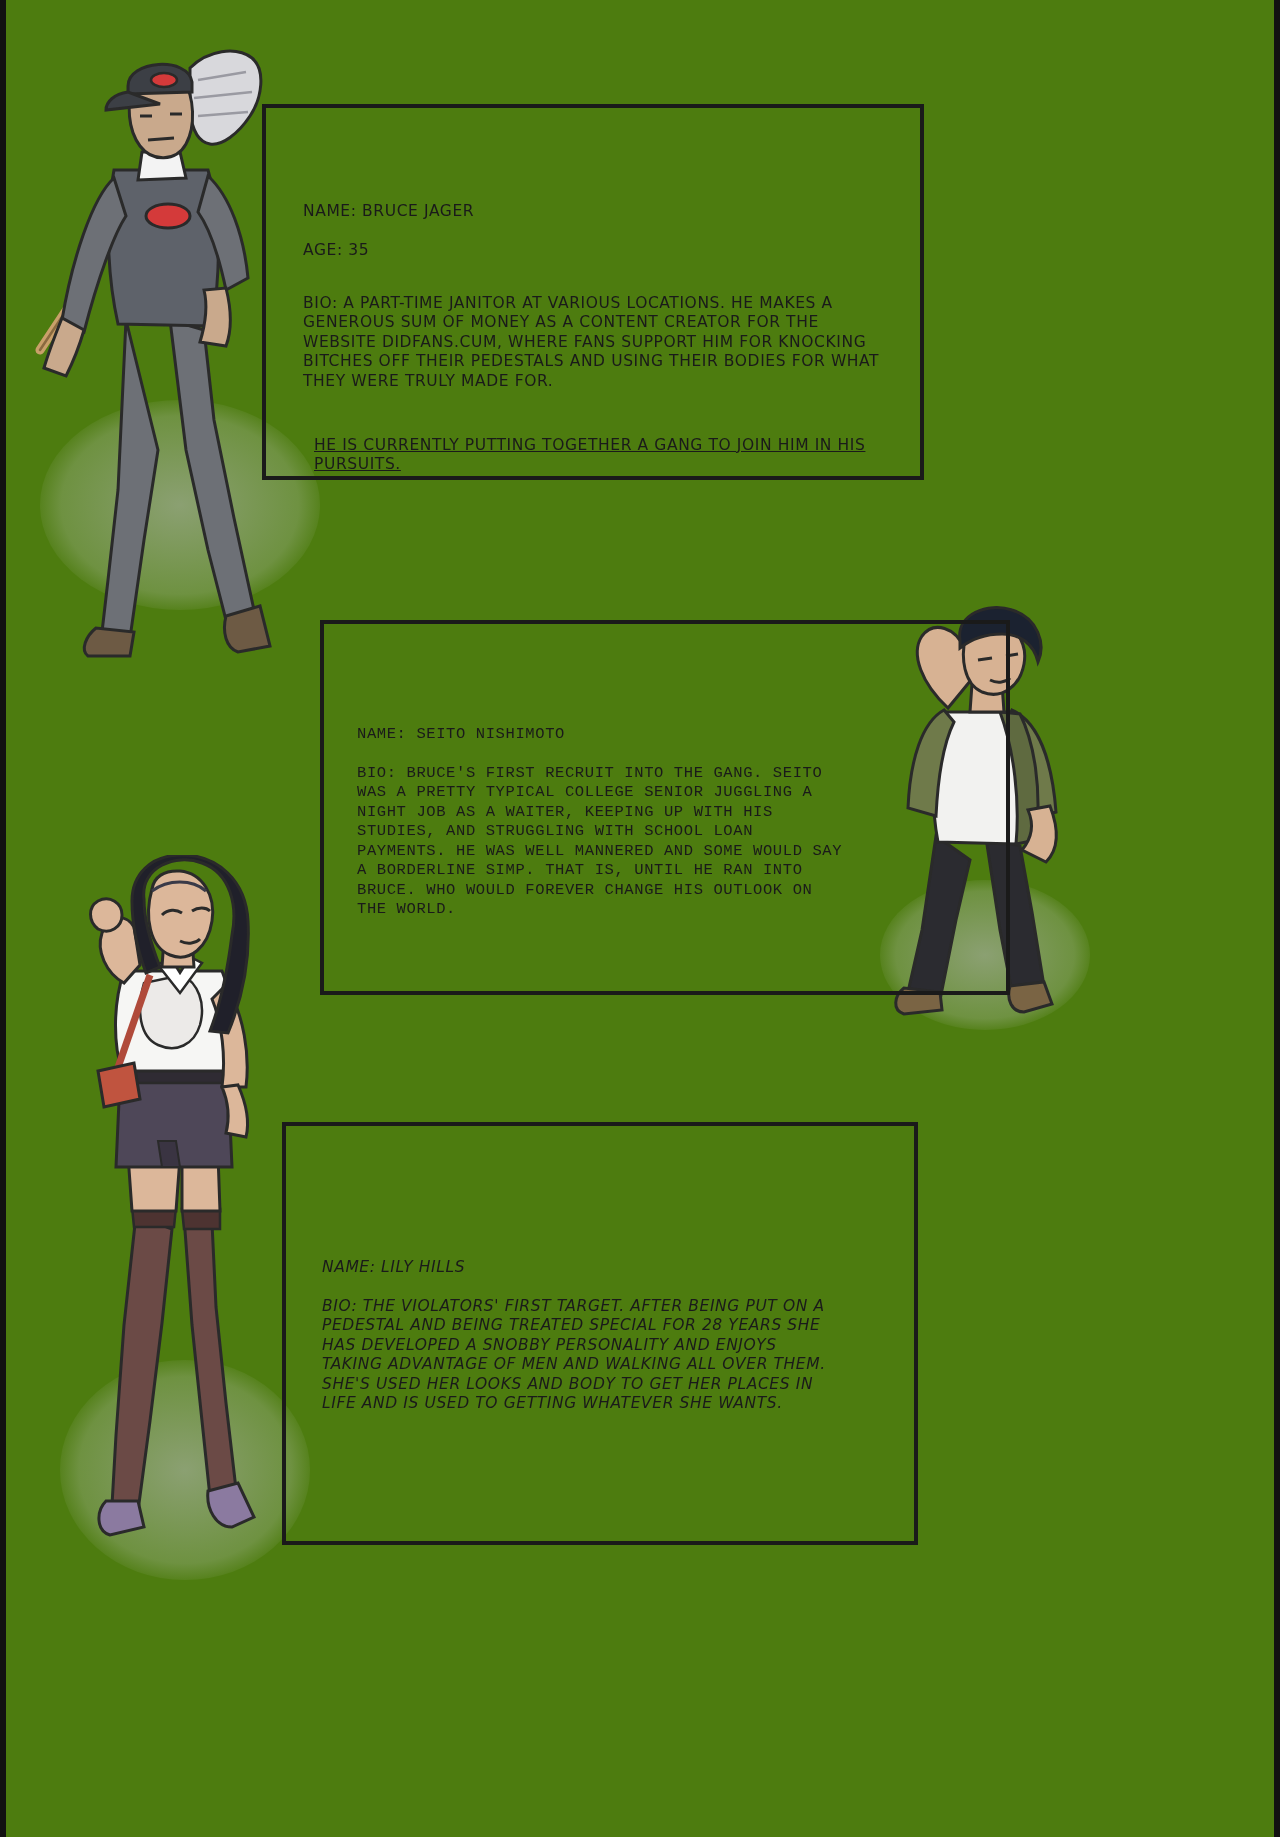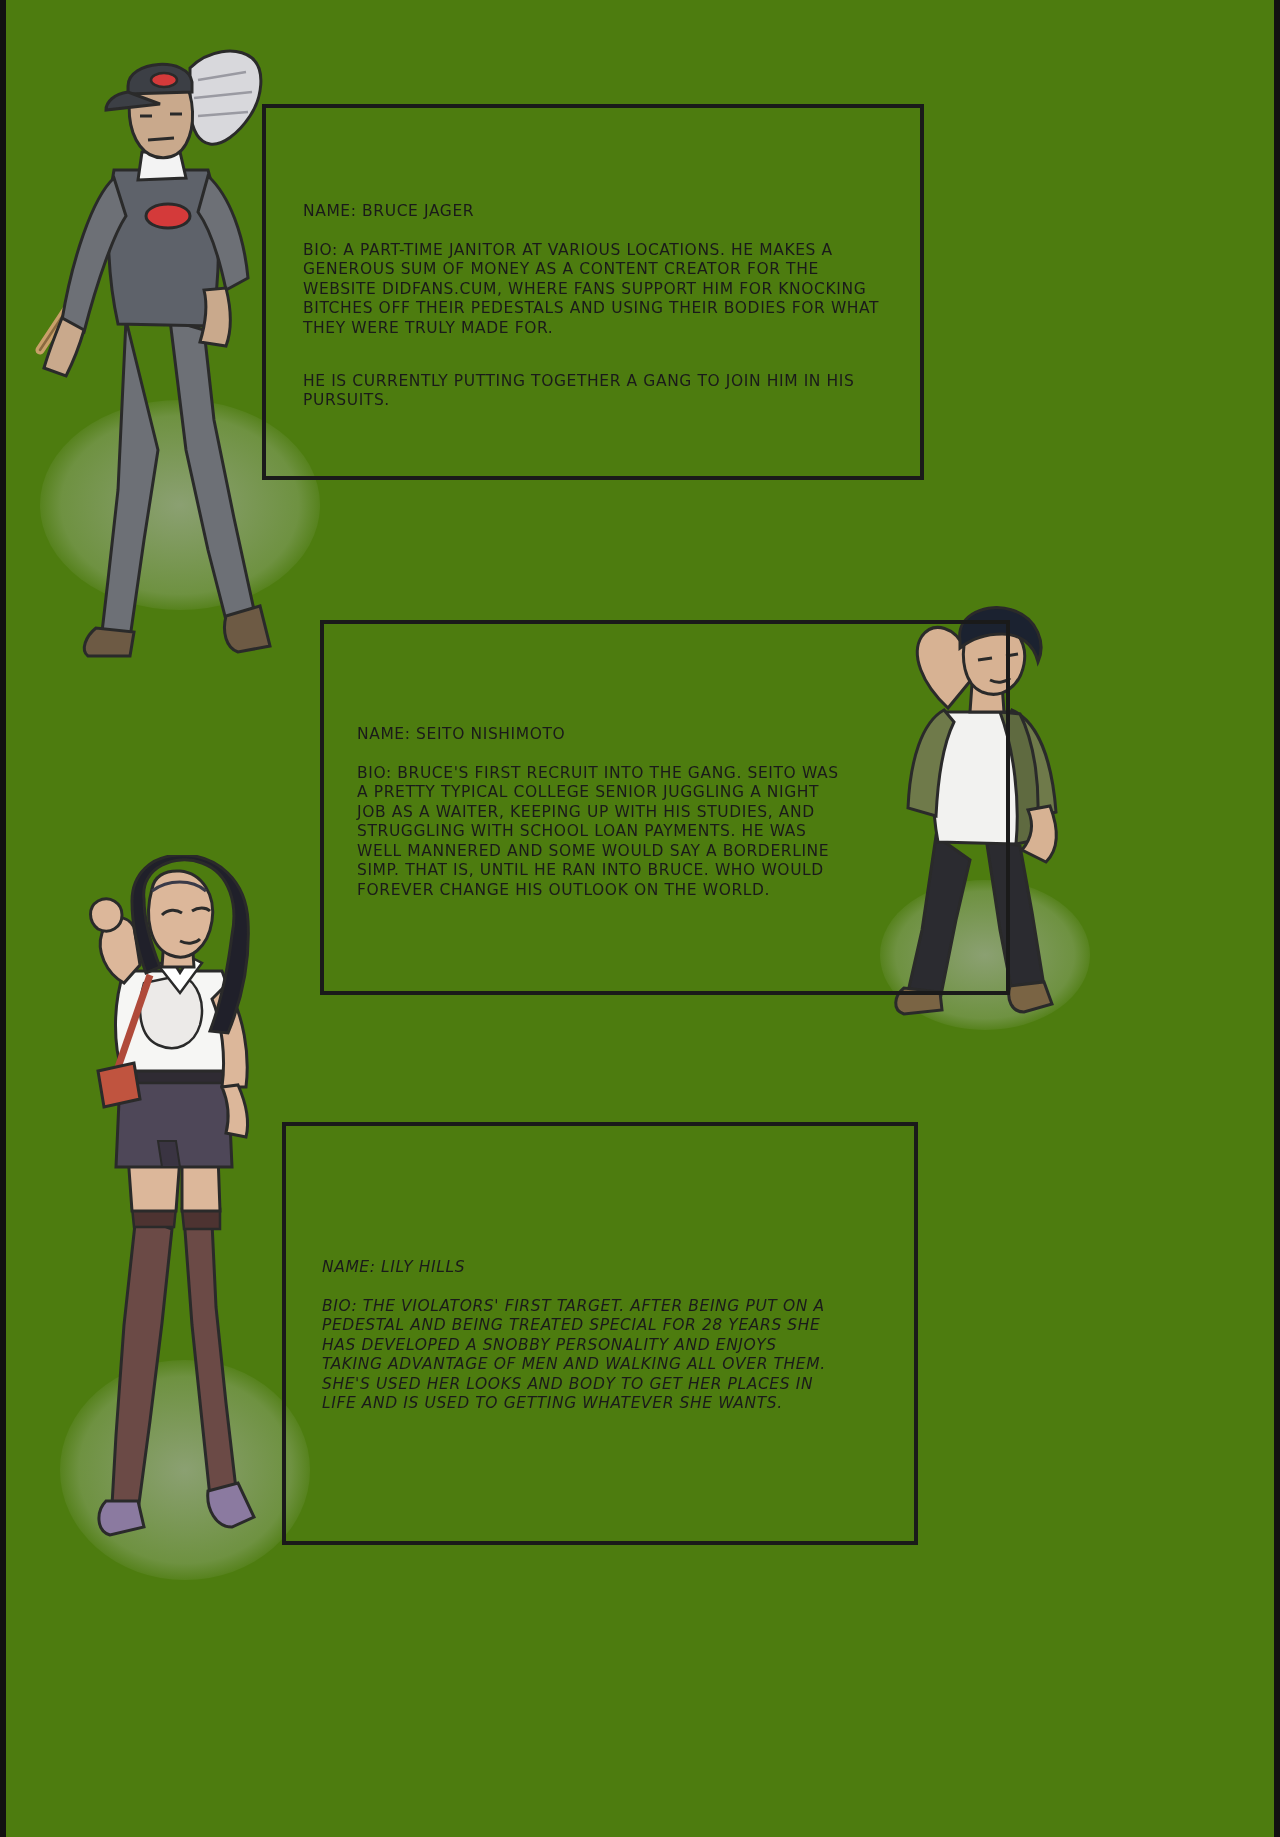--- a/index.html
+++ b/index.html
@@ -49,27 +49,27 @@
     position: absolute;
     color: #1a1a1a;
     font-family: "DejaVu Sans", sans-serif;
     font-size: 15.5px;
     line-height: 19.5px;
     letter-spacing: 0.6px;
     text-transform: uppercase;
     white-space: pre-line;
   }
   #text-bruce { left: 303px; top: 182px; width: 600px; }
-  #text-seito { left: 357px; top: 705px; width: 510px; }
+  #text-seito { left: 357px; top: 705px; width: 510px; font-family: Liberation Mono, monospace; }
   #text-lily  { left: 322px; top: 1238px; width: 530px; font-style: italic; }
 
   .namerow { margin: 0 0 0 0; }
   .agerow  { margin: 0 0 14px 0; }
   .biorow  { margin: 0 16px 14px 0; }
-  .extrarow{ margin: 0; }
+  .extrarow{ margin: 11px; text-decoration: underline; }
 
   
   .char {
     position: absolute;
   }
   #char-bruce { left: 22px;  top: 20px;   width: 300px; height: 680px; }
   #char-seito { left: 860px; top: 600px;  width: 260px; height: 430px; }
   #char-lily  { left: 40px;  top: 855px;  width: 320px; height: 730px; }
 
   .shadow {
@@ -135,20 +135,21 @@
 
       <path d="M118 96 L130 96 M148 94 L160 94" stroke="#2a2a2a" stroke-width="3"></path>
       <path d="M126 120 L152 118" stroke="#2a2a2a" stroke-width="3"></path>
     </svg>
   </div>
 
   <div class="panel" id="panel-bruce"></div>
 
   <div class="panel-text" id="text-bruce">
     <div class="namerow">NAME: BRUCE JAGER</div>
+    <div class="agerow">AGE: 35</div>
     <div class="biorow">BIO: A PART-TIME JANITOR AT VARIOUS LOCATIONS. HE MAKES A GENEROUS SUM OF MONEY AS A CONTENT CREATOR FOR THE WEBSITE DIDFANS.CUM, WHERE FANS SUPPORT HIM FOR KNOCKING BITCHES OFF THEIR PEDESTALS AND USING THEIR BODIES FOR WHAT THEY WERE TRULY MADE FOR.</div>
     <div class="extrarow">HE IS CURRENTLY PUTTING TOGETHER A GANG TO JOIN HIM IN HIS PURSUITS.</div>
   </div>
 
   <div class="shadow" id="shadow-seito"></div>
 
   <div class="char" id="char-seito">
     <span class="sr-only">Young man with black hair in olive jacket and white shirt, hand behind his head</span>
     <svg width="260" height="430" viewBox="0 0 260 430" xmlns="http://www.w3.org/2000/svg">
 

